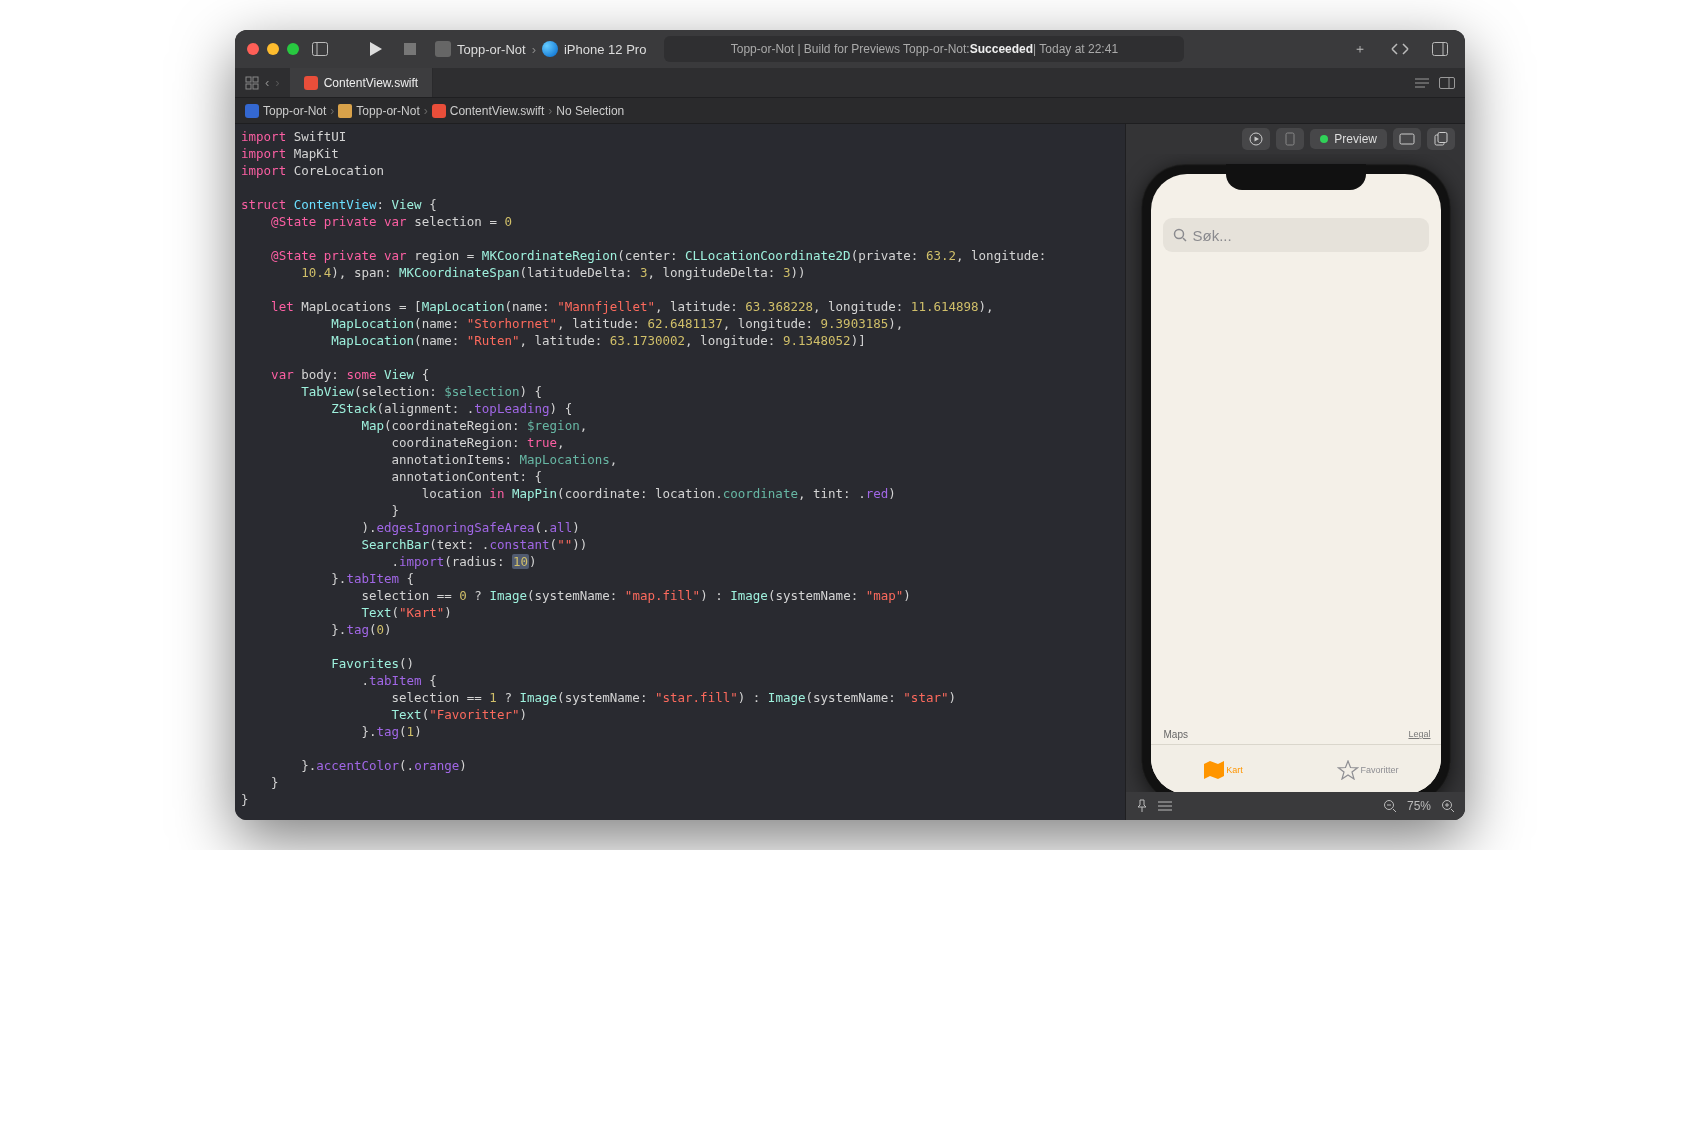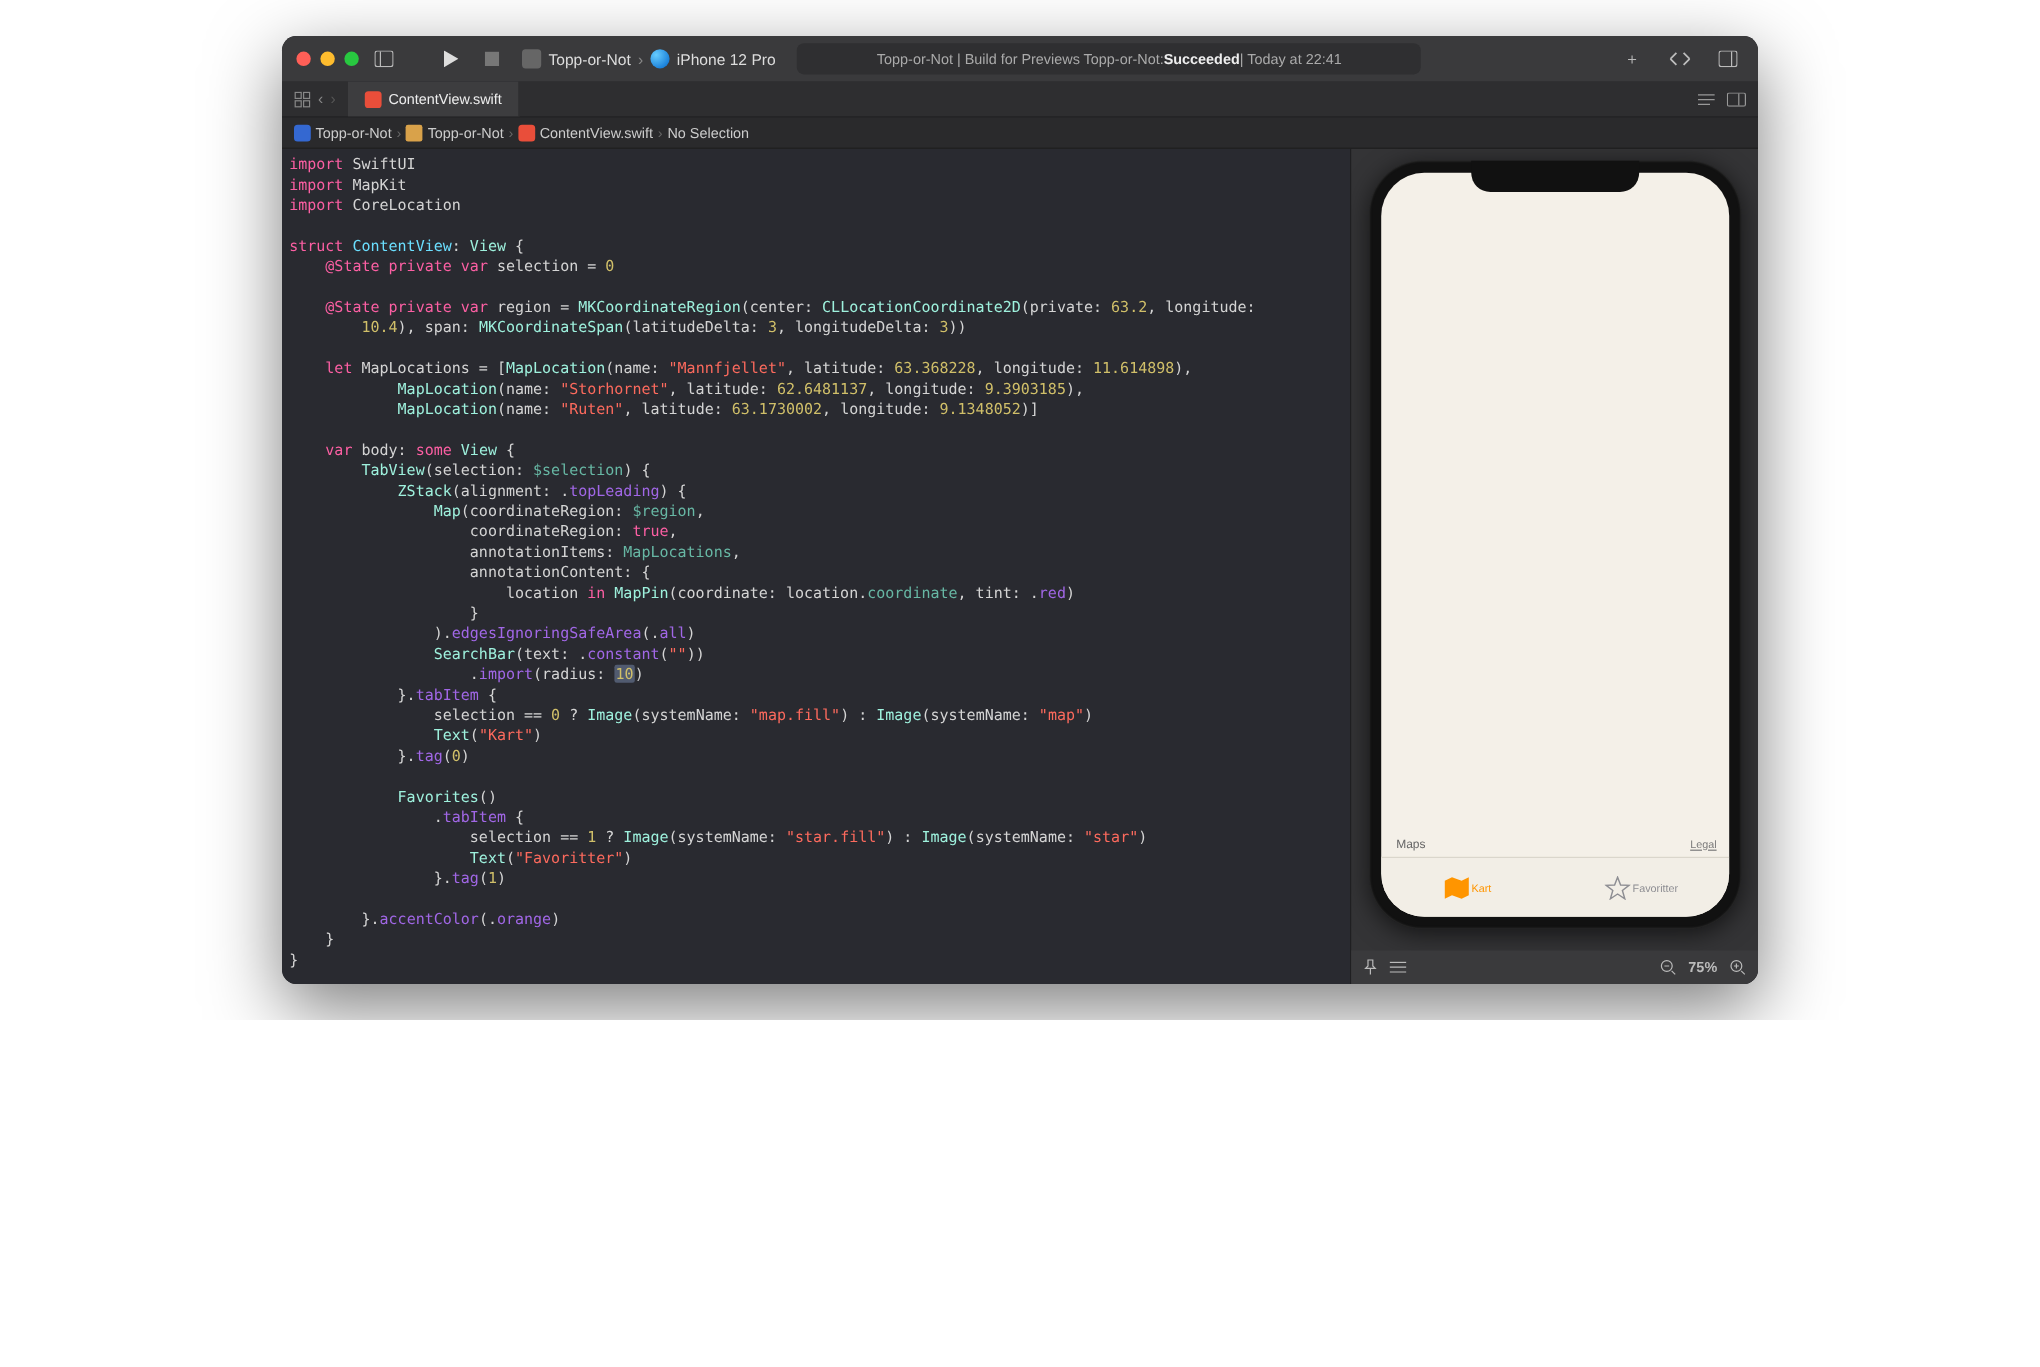--- a/index.html
+++ b/index.html
@@ -64,21 +64,21 @@
   .searchbar { margin:44px 12px 0; height:34px; background:#e6e2da; border-radius:9px; display:flex; align-items:center; padding:0 10px; color:#8a8a8e; font-size:15px; gap:6px;}
   .map-body { flex:1; }
   .map-footer { height:20px; display:flex; align-items:center; justify-content:space-between; padding:0 10px; font-size:10px; color:#666;}
   .map-footer .apple { display:flex; align-items:center; gap:3px;}
   .map-footer .legal { font-size:9px; color:#7a7a7a; text-decoration:underline;}
   .tabbar { height:50px; background:#f2eee6; border-top:1px solid #dad6cc; display:flex;}
   .tab { flex:1; display:flex; flex-direction:row; align-items:center; justify-content:center; gap:1px; font-size:9px; color:#8e8e93;}
   .tab.active { color:#ff9500;}
   .tab .ticon { font-size:20px; line-height:1;}
   
-  .cv-bottom { height:28px; background:#3a3a3c; display:flex; align-items:center; padding:0 10px; gap:10px; color:#bbb; font-size:12px;font-weight:bold;}
+  .cv-bottom { height:28px; background:#3a3a3c; display:flex; align-items:center; padding:0 10px; gap:10px; color:#bbb; font-size:12px;}
   .cv-bottom .spacer{flex:1;}
   svg { display:block; }
 </style>
 </head>
 <body>
 
 <div class="window">
 
   <div class="titlebar">
     <div class="traffic">
@@ -224,24 +224,61 @@
                     <span>selection == </span><span class="num">1</span><span> ? </span><span class="type">Image</span><span>(systemName: </span><span class="str">"star.fill"</span><span>) : </span><span class="type">Image</span><span>(systemName: </span><span class="str">"star"</span><span>)</span>
                     <span class="type">Text</span><span>(</span><span class="str">"Favoritter"</span><span>)</span>
                 <span>}.</span><span class="func">tag</span><span>(</span><span class="num">1</span><span>)</span>
 
         <span>}.</span><span class="func">accentColor</span><span>(.</span><span class="enum">orange</span><span>)</span>
     }
 }</div>
     </div>
 
     <div class="canvas">
+      <div class="cv-toolbar">
+        <div class="cv-btn">
+            <svg width="14" height="14" viewBox="0 0 14 14">
+              <circle cx="7" cy="7" r="6" fill="none" stroke="#ccc"></circle>
+              <polygon points="5.5,4.5 10,7 5.5,9.5" fill="#ccc"></polygon>
+            </svg>
+          </div>
+        <div class="cv-btn">
+            <svg width="10" height="14" viewBox="0 0 10 14">
+              <rect x="1" y="1" width="8" height="12" rx="1.5" fill="none" stroke="#888"></rect>
+            </svg>
+          </div>
+        <div class="cv-preview-pill">
+            <span class="gdot"></span>
+            <span>Preview</span>
+          </div>
+        <div class="cv-btn">
+            <svg width="16" height="12" viewBox="0 0 16 12">
+              <rect x="1" y="1" width="14" height="10" rx="1.5" fill="none" stroke="#ccc"></rect>
+            </svg>
+          </div>
+        <div class="cv-btn">
+            <svg width="14" height="14" viewBox="0 0 14 14">
+              <rect x="1" y="3" width="9" height="10" rx="1.5" fill="none" stroke="#ccc"></rect>
+              <rect x="4" y="0.5" width="9" height="10" rx="1.5" fill="#474749" stroke="#ccc"></rect>
+            </svg>
+          </div>
+      </div>
       <div class="cv-stage">
         <div class="phone">
           <div class="notch"></div>
           <div class="phone-inner">
+            <div class="searchbar">
+              <span>
+                  <svg width="14" height="14" viewBox="0 0 14 14">
+                    <circle cx="6" cy="6" r="4.5" fill="none" stroke="#8a8a8e" stroke-width="1.5"></circle>
+                    <line x1="10" y1="10" x2="13" y2="13" stroke="#8a8a8e" stroke-width="1.5"></line>
+                  </svg>
+                </span>
+              <span>Søk...</span>
+            </div>
             <div class="map-body"></div>
             <div class="map-footer">
               <span class="apple">
                   <span></span>
                   <span>Maps</span>
                 </span>
               <span class="legal">Legal</span>
             </div>
             <div class="tabbar">
               <div class="tab active">

